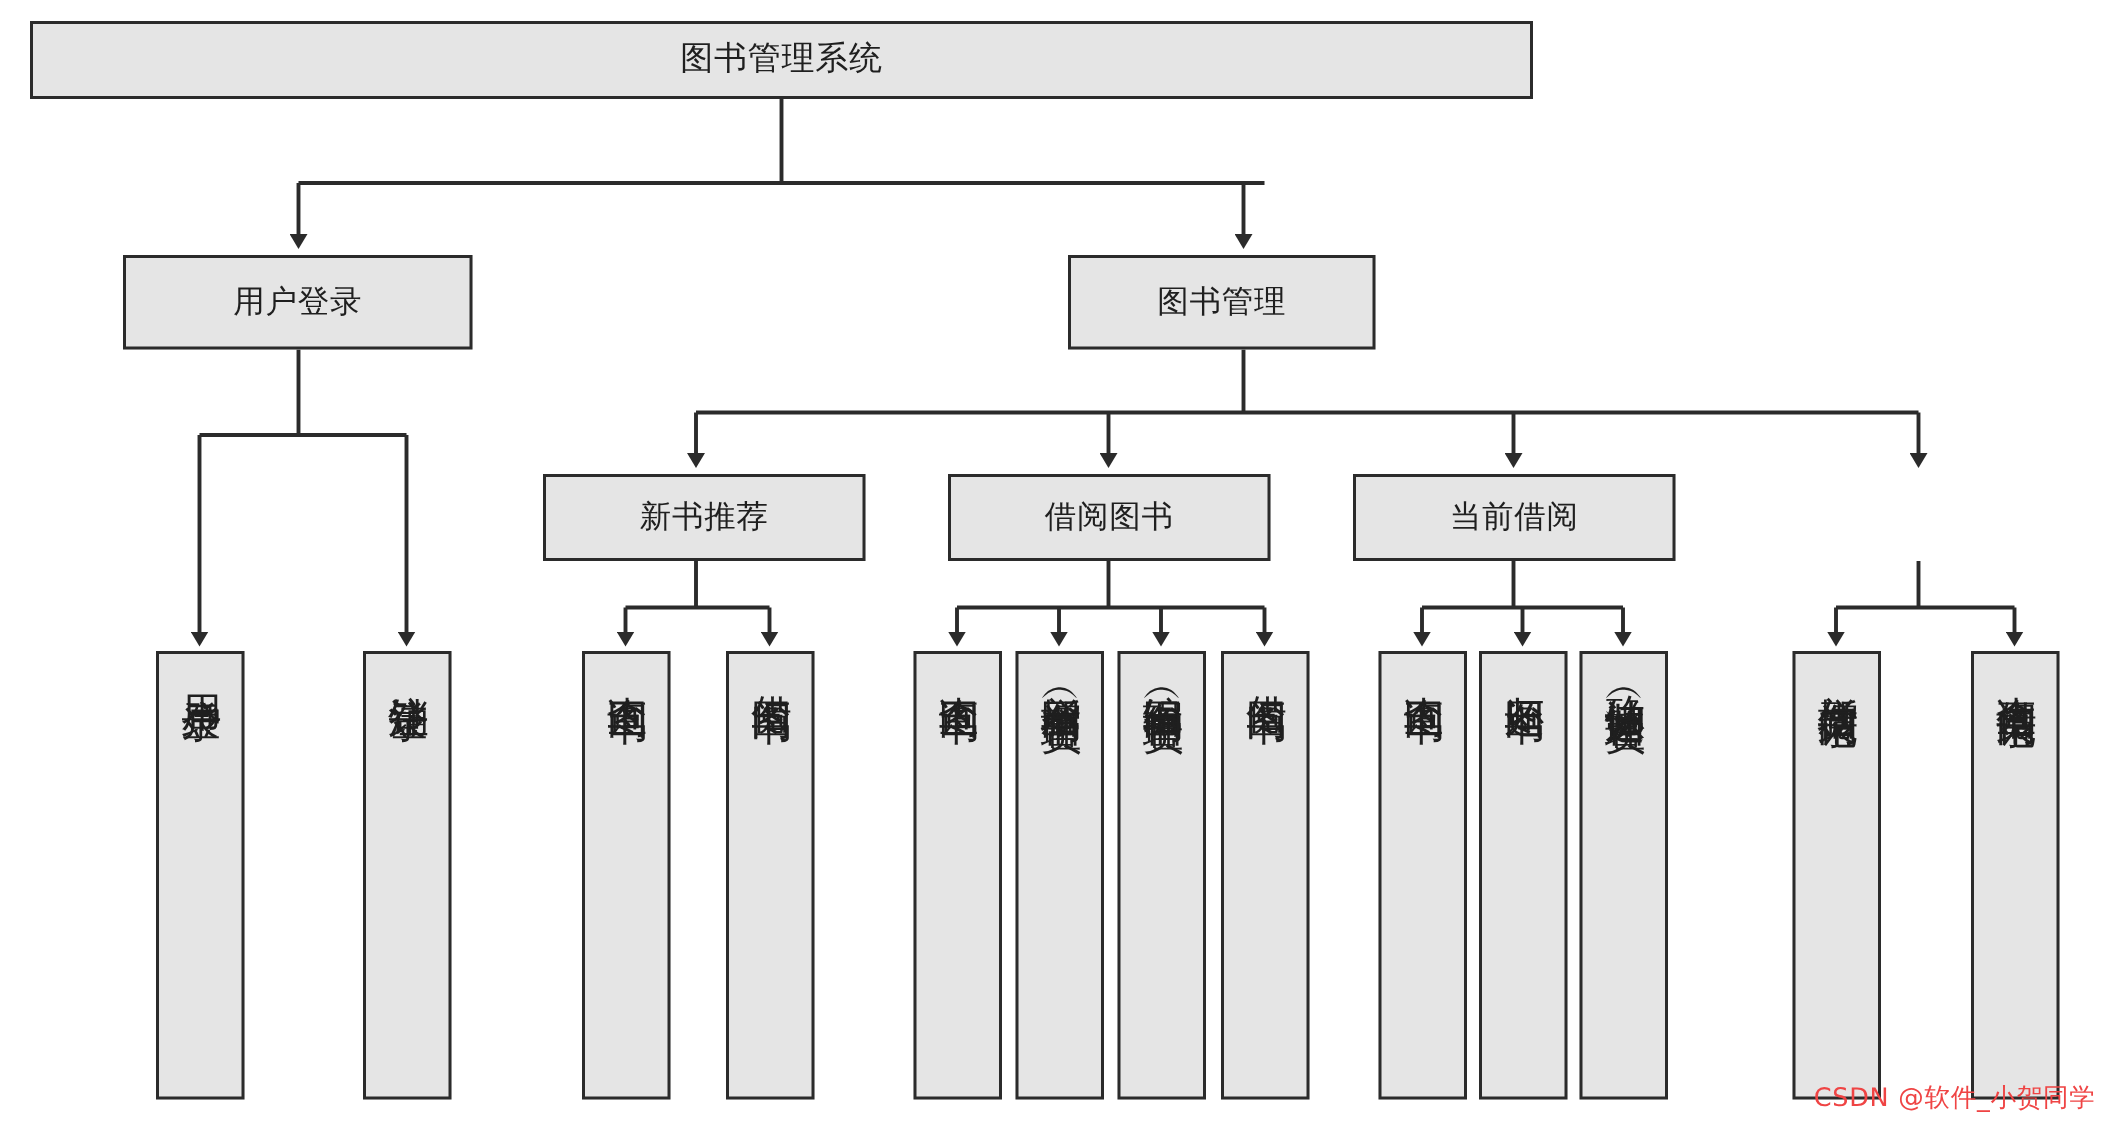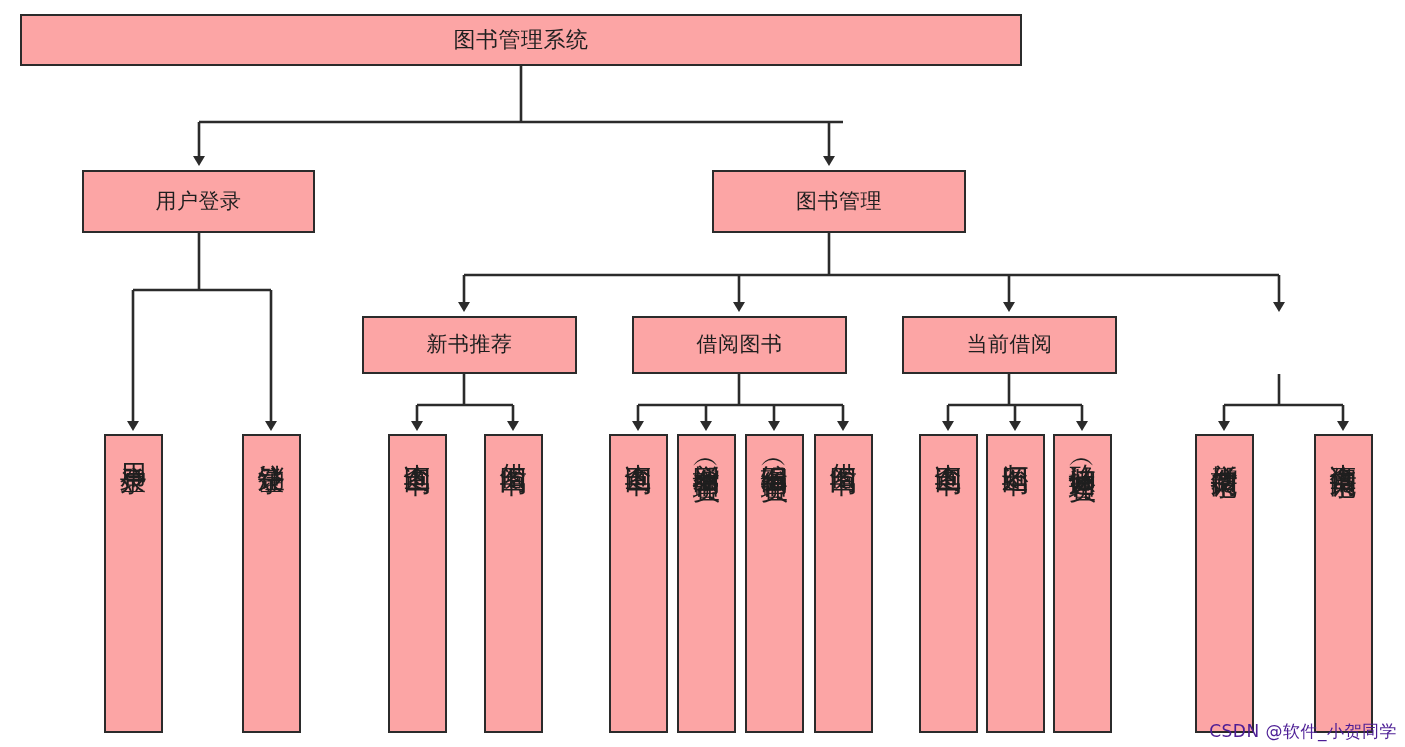--- a/index.html
+++ b/index.html
@@ -17,21 +17,21 @@
   }
   #wires{
     position:absolute;
     left:0; top:0;
     width:1405px; height:747px;
     pointer-events:none;
   }
   .node{
     position:absolute;
     box-sizing:border-box;
-    background:#fca5a5;
+    background:#e5e5e5;
     border:2.5px solid #2b2b2b;
     display:flex;
     align-items:center;
     justify-content:center;
     z-index:3;
   }
   .node .label{
     color:#1f1f1f;
     line-height:1.12;
     text-align:center;
@@ -56,21 +56,21 @@
     line-height:1.02;
     letter-spacing:2px;
     white-space:normal;
     max-height:272px;
   }
   .watermark{
     position:absolute;
     right:8px;
     bottom:4px;
     font-size:17px;
-    color:#4c1d95;
+    color:#ef4444;
     letter-spacing:0.5px;
     z-index:6;
     white-space:nowrap;
   }
 </style>
 </head>
 <body>
 
 <div id="canvas">
 
@@ -124,21 +124,21 @@
     </g>
   </svg>
 
   <div class="node horiz root" style="left:20px;top:14px;width:1002px;height:52px;">
     <span class="label">图书管理系统</span>
   </div>
 
   <div class="node horiz" style="left:82px;top:170px;width:233px;height:63px;">
     <span class="label">用户登录</span>
   </div>
-  <div class="node horiz" style="left:712px;top:170px;width:254px;height:63px;align-items:center;">
+  <div class="node horiz" style="left:712px;top:170px;width:205px;height:63px;align-items:center;">
     <span class="label">图书管理</span>
   </div>
 
   <div class="node horiz" style="left:362px;top:316px;width:215px;height:58px;">
     <span class="label">新书推荐</span>
   </div>
   <div class="node horiz" style="left:632px;top:316px;width:215px;height:58px;">
     <span class="label">借阅图书</span>
   </div>
   <div class="node horiz" style="left:902px;top:316px;width:215px;height:58px;align-items:center;">

